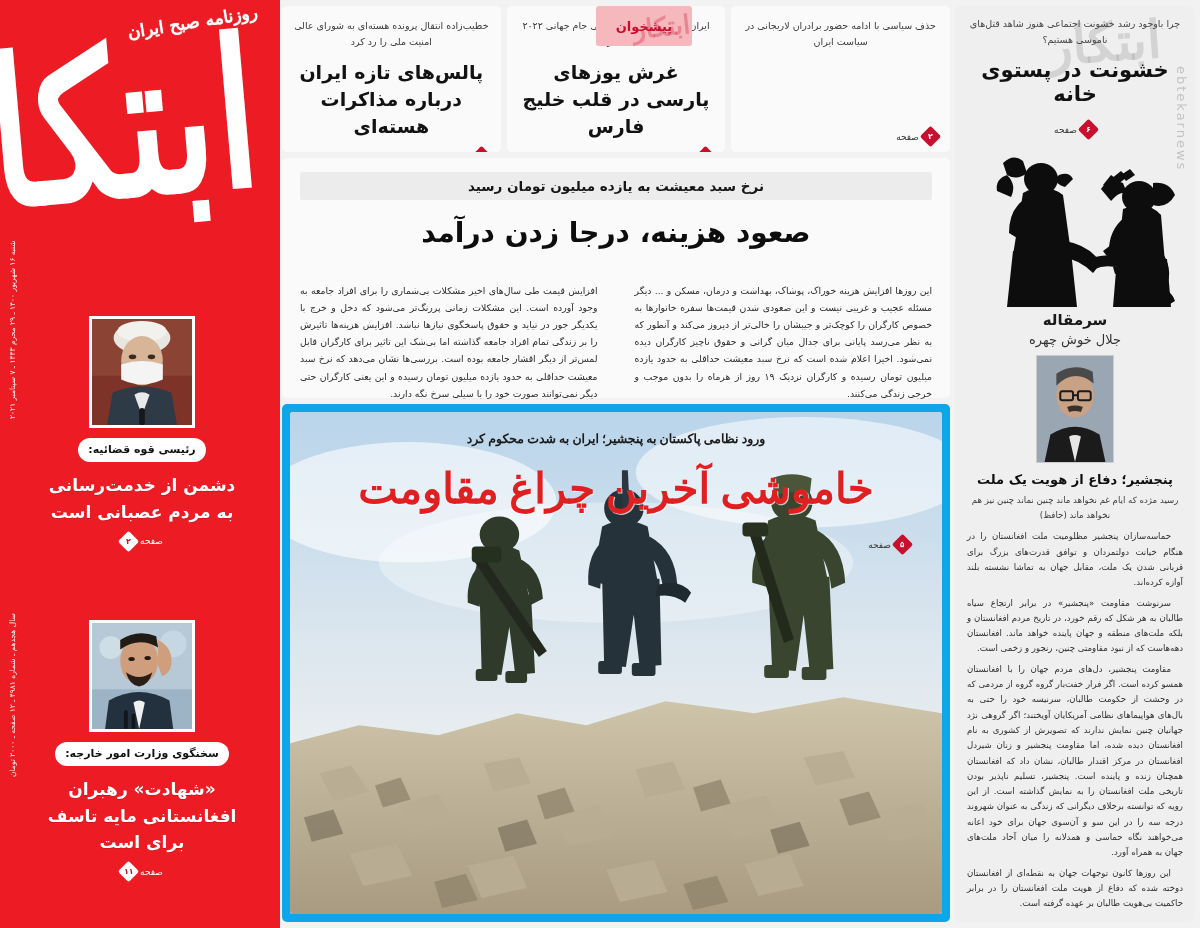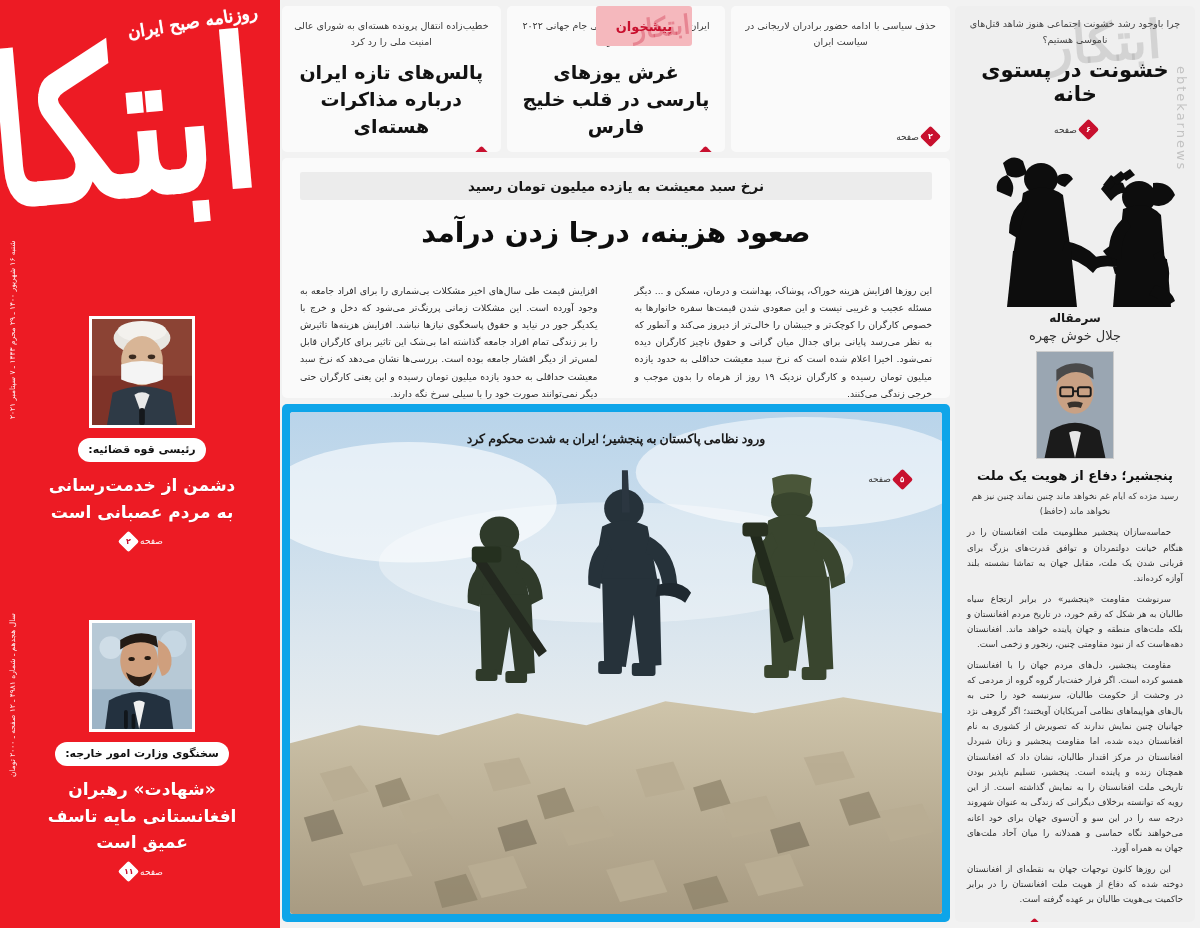--- a/index.html
+++ b/index.html
@@ -232,21 +232,21 @@
     writing-mode: vertical-rl;
     font-size: 13px; color: rgba(150,150,150,.5);
     letter-spacing: 2px; z-index: 1;
   }
   .violence-art { position: relative; height: 168px; margin-top: 2px; }
   .violence-art svg { position: absolute; inset: 0; width: 100%; height: 100%; }
 
   .edit-block {
     background: #efefef; margin-top: 4px; text-align: center;
   }
-  .edit-label { font-size: 12px; font-weight: 700; color: #1a1a1a; }
+  .edit-label { font-size: 15px; font-weight: 700; color: #1a1a1a; }
   .edit-author { font-size: 13px; color: #333; margin-top: 3px; }
   .edit-photo {
     width: 78px; height: 108px; margin: 8px auto 0;
     background: #9aa3ab; border: 1px solid #ccc; overflow: hidden;
   }
   .edit-photo svg { display: block; width: 100%; height: 100%; }
   .edit-title {
     margin-top: 9px; font-size: 13px; font-weight: 700; color: #0f0f0f;
   }
   .edit-lead {
@@ -314,21 +314,21 @@
           <ellipse cx="59" cy="37" rx="3.4" ry="2.2" fill="#241a12"></ellipse>
           <path d="M36 52 q14 10 28 0 q-4 14 -14 15 q-10 -1 -14 -15 z" fill="#2a1e16"></path>
           <path d="M70 18 q16 8 14 26 q-2 10 -10 12 l-4 -12 z" fill="#cf9f7d"></path>
           <path d="M18 82 q32 -18 64 0 l4 30 l-72 0 z" fill="#23313f"></path>
           <path d="M44 84 l6 28 l6 -28 q-6 -4 -12 0 z" fill="#f0f0f0"></path>
           <rect x="34" y="92" width="4" height="20" rx="2" fill="#11161b"></rect>
           <rect x="42" y="96" width="4" height="16" rx="2" fill="#11161b"></rect>
         </svg>
       </div>
       <div class="kicker">سخنگوی وزارت امور خارجه:</div>
-      <div class="headline">«شهادت» رهبران افغانستانی مایه تاسف عمیق است</div>
+      <div class="headline">«شهادت» رهبران افغانستانی مایه تاسف برای است</div>
       <div class="pagebadge light">
         <span>صفحه</span>
         <span class="num">
             <span>۱۱</span>
           </span>
       </div>
     </div>
   </div>
 
   <div class="topstrip">
@@ -474,20 +474,21 @@
           <path d="M534 118 q26 14 28 52 l-14 6 q-4 -32 -18 -40 z"></path>
           <rect x="480" y="252" width="25" height="13" rx="3"></rect>
           <rect x="518" y="254" width="25" height="13" rx="3"></rect>
         </g>
         <path d="M464 118 l10 -4 l36 112 l-10 4 z" fill="#222a1c"></path>
         <rect x="458" y="110" width="26" height="14" rx="4" fill="#283020"></rect>
         <path d="M488 66 q20 -8 40 0 l-2 18 q-18 -8 -36 0 z" fill="#4a5639"></path>
       </svg>
       <div class="feature-overlay">
         <div class="feature-kicker">ورود نظامی پاکستان به پنجشیر؛ ایران به شدت محکوم کرد</div>
+        <div class="feature-title">خاموشی آخرین چراغ مقاومت</div>
         <div class="feature-foot">
           <div class="pagebadge dark">
             <span class="num">
                 <span>۵</span>
               </span>
             <span>صفحه</span>
           </div>
         </div>
       </div>
     </div>

